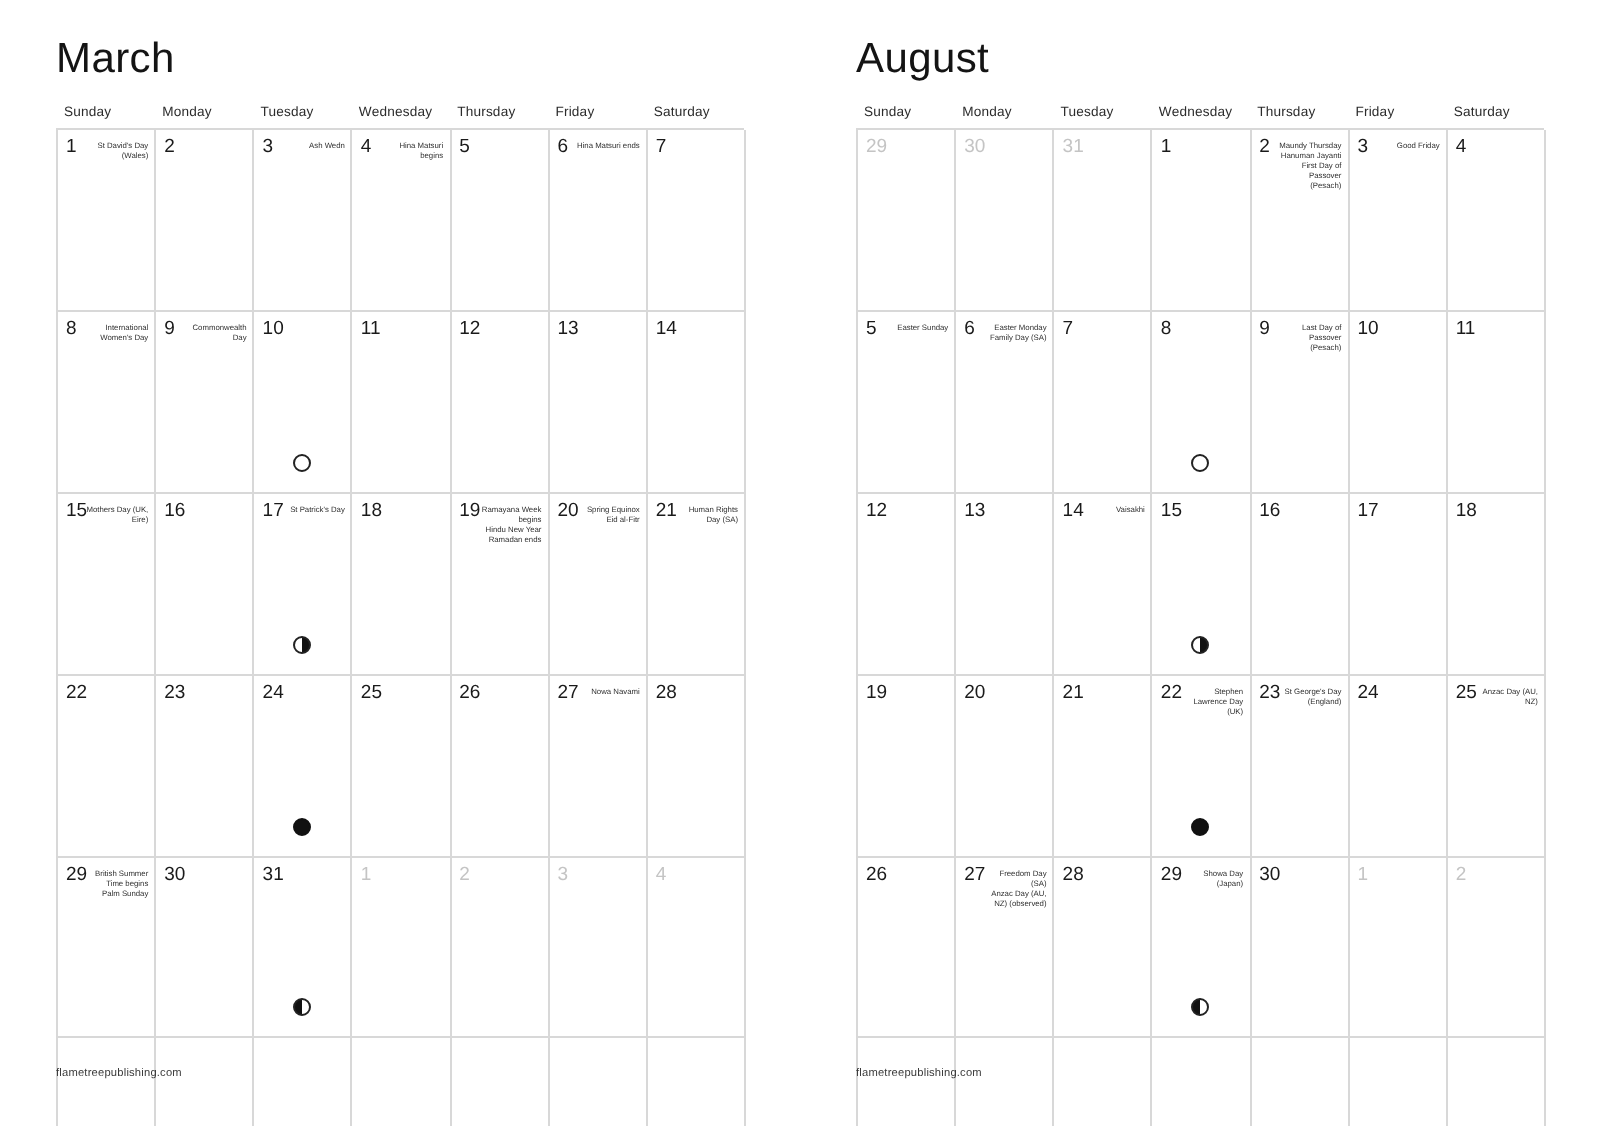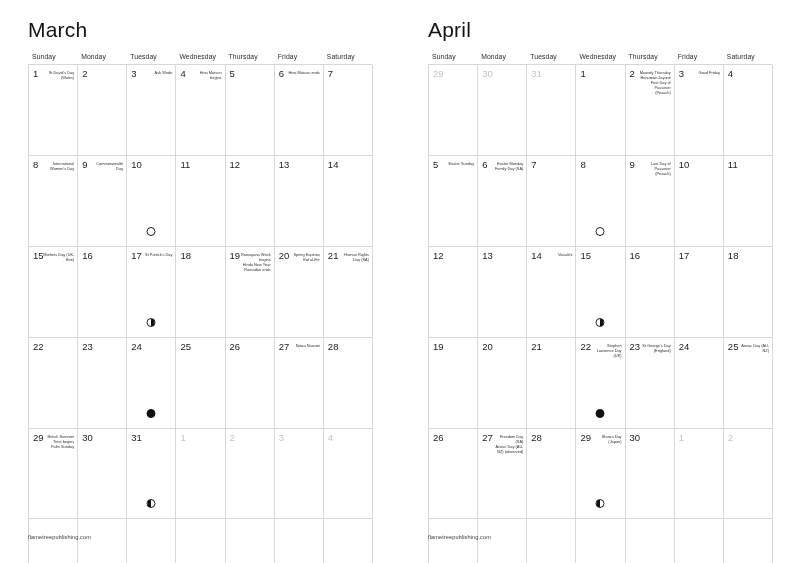--- a/index.html
+++ b/index.html
@@ -319,21 +319,21 @@
               <div class="daynum"></div>
             </div>
           </div>
         </div>
     </div>
     <div class="footer">flametreepublishing.com</div>
   </div>
 
   <div class="month-panel right">
     <div class="month-inner">
-      <div class="month-title">April</div>
+      <div class="month-title">August</div>
       <div class="dow-row">
         <div class="dow">Sunday</div>
         <div class="dow">Monday</div>
         <div class="dow">Tuesday</div>
         <div class="dow">Wednesday</div>
         <div class="dow">Thursday</div>
         <div class="dow">Friday</div>
         <div class="dow">Saturday</div>
       </div>
       <div class="grid">

